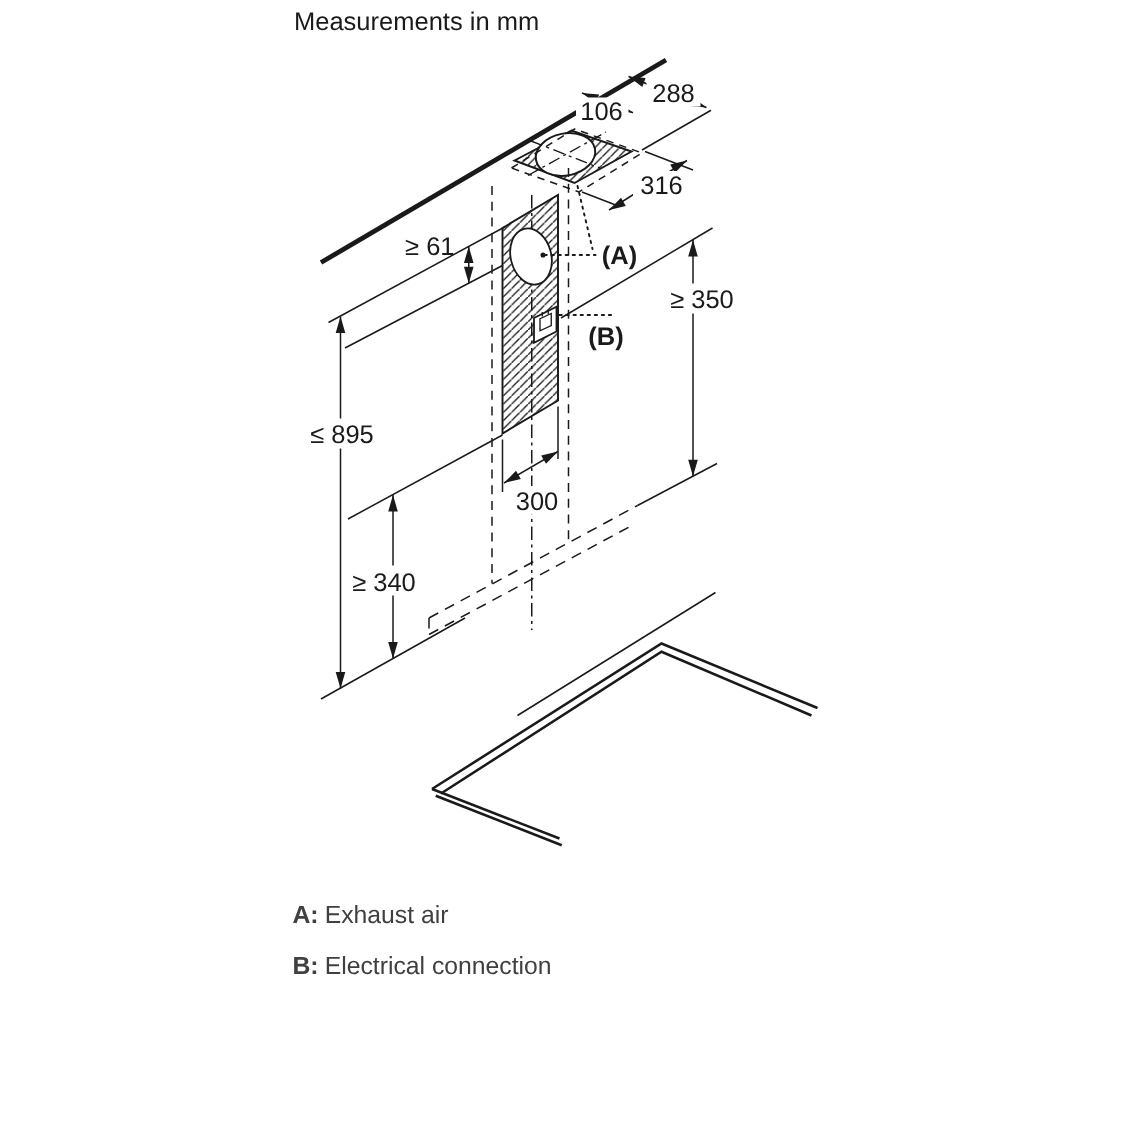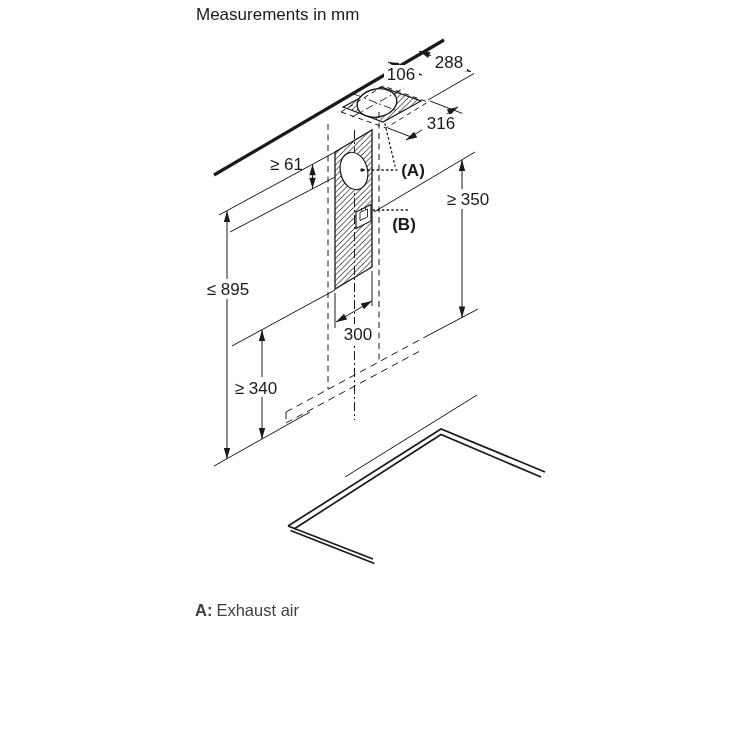--- a/index.html
+++ b/index.html
@@ -143,14 +143,17 @@
     <text x="358" y="340" text-anchor="middle">300</text>
     <text x="256" y="394" text-anchor="middle">≥ 340</text>
 
     <text class="callout" x="413" y="176" text-anchor="middle">(A)</text>
     <text class="callout" x="404" y="230" text-anchor="middle">(B)</text>
   </svg>
 
   <div class="legend legend-a">
     <b>A:</b><span>Exhaust air</span>
   </div>
+  <div class="legend legend-b">
+    <b>B:</b><span>Electrical connection</span>
+  </div>
 
 </div>
 
 </body></html>

